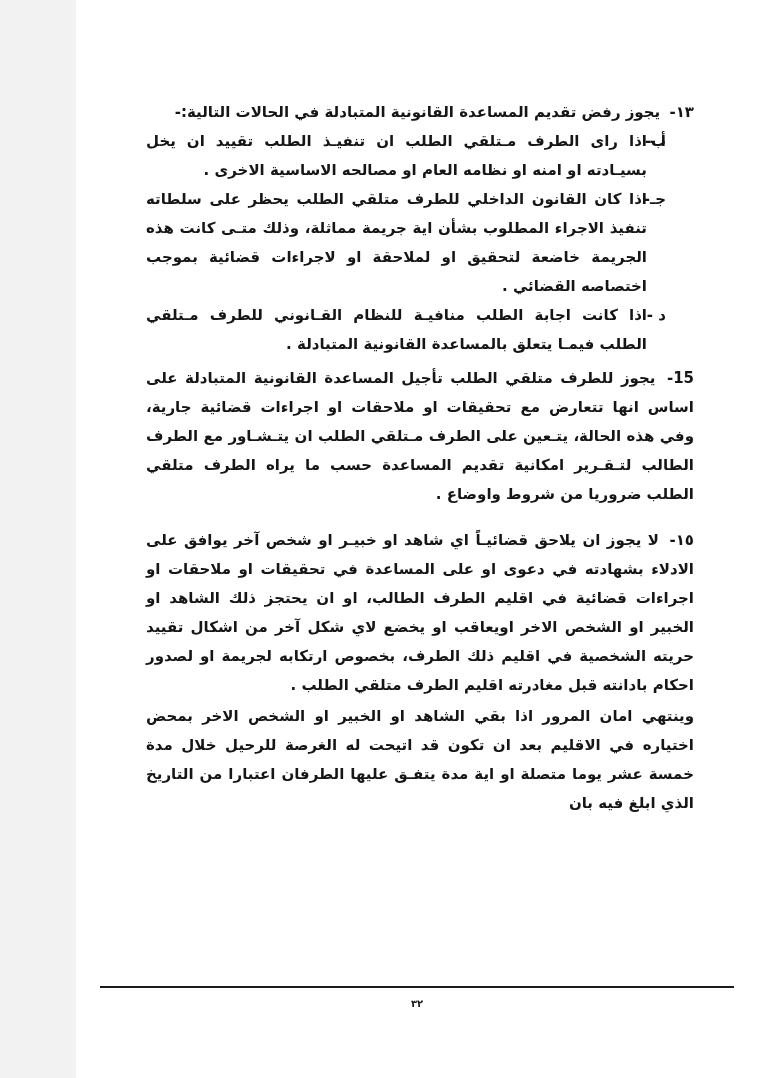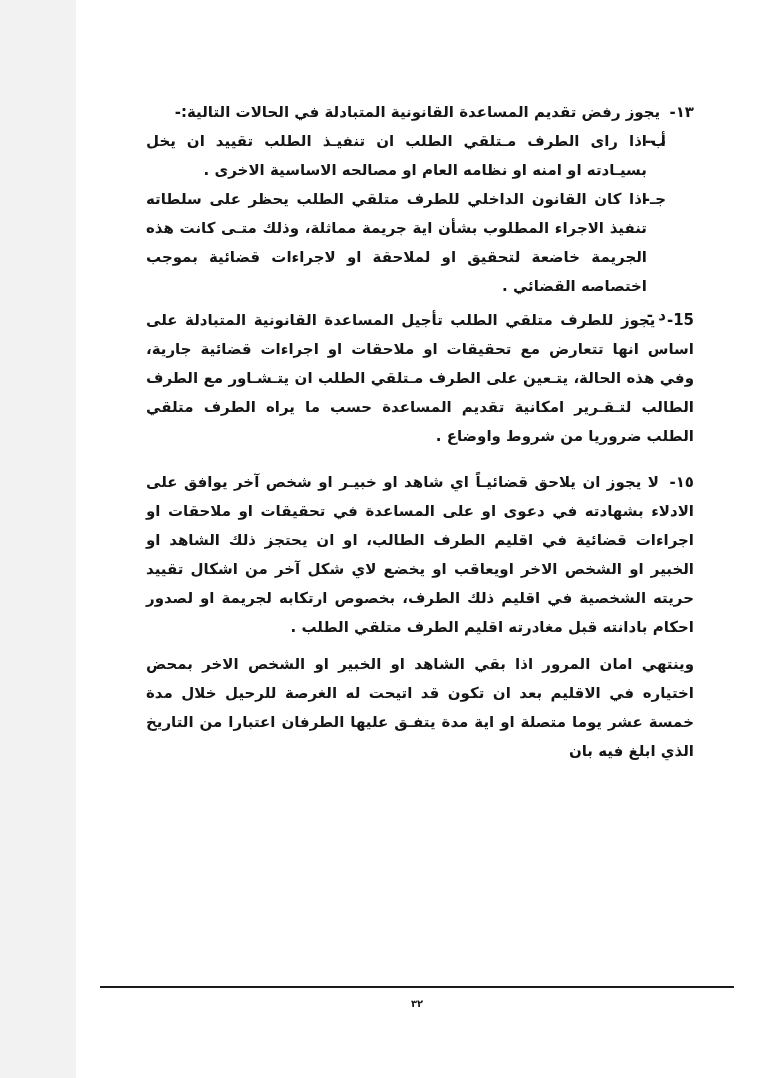--- a/index.html
+++ b/index.html
@@ -37,21 +37,21 @@
     position: absolute;
     right: 28px;
     top: 0;
     white-space: nowrap;
   }
   .closing {
     padding-right: 47px;
   }
   .clause-body { display: inline; }
   .spacer-lg { height: 12px; }
-  .para { margin-top: 8px; }
+  .para { margin-top: 2px; }
   .footer-rule {
     position: absolute;
     left: 24px;
     right: 24px;
     top: 986px;
     height: 2px;
     background: #1b1b1b;
   }
   .page-number {
     position: absolute;
@@ -86,20 +86,21 @@
         <span>اذا راى الطرف مـتلقي الطلب ان تنفيـذ الطلب تقييد ان يخل بسيـادته او امنه او نظامه العام او مصالحه الاساسية الاخرى .</span>
       </div>
 
       <div class="sub-item">
         <span class="sub-marker">جـ-</span>
         <span>اذا كان القانون الداخلي للطرف متلقي الطلب يحظر على سلطاته تنفيذ الاجراء المطلوب بشأن اية جريمة مماثلة، وذلك متـى كانت هذه الجريمة خاضعة لتحقيق او لملاحقة او لاجراءات قضائية بموجب اختصاصه القضائي .</span>
       </div>
 
       <div class="sub-item">
         <span class="sub-marker">د -</span>
+        <span>اذا كانت اجابة الطلب منافيـة للنظام القـانوني للطرف مـتلقي الطلب فيمـا يتعلق بالمساعدة القانونية المتبادلة .</span>
       </div>
 
     </div>
 
     <div class="clause">
       <p class="clause-head">
         <span class="marker">15-</span>
         <span class="clause-body">يجوز للطرف متلقي الطلب تأجيل المساعدة القانونية المتبادلة على اساس انها تتعارض مع تحقيقات او ملاحقات او اجراءات قضائية جارية، وفي هذه الحالة، يتـعين على الطرف مـتلقي الطلب ان يتـشـاور مع الطرف الطالب لتـقـرير امكانية تقديم المساعدة حسب ما يراه الطرف متلقي الطلب ضروريا من شروط واوضاع .</span>
       </p>
     </div>

